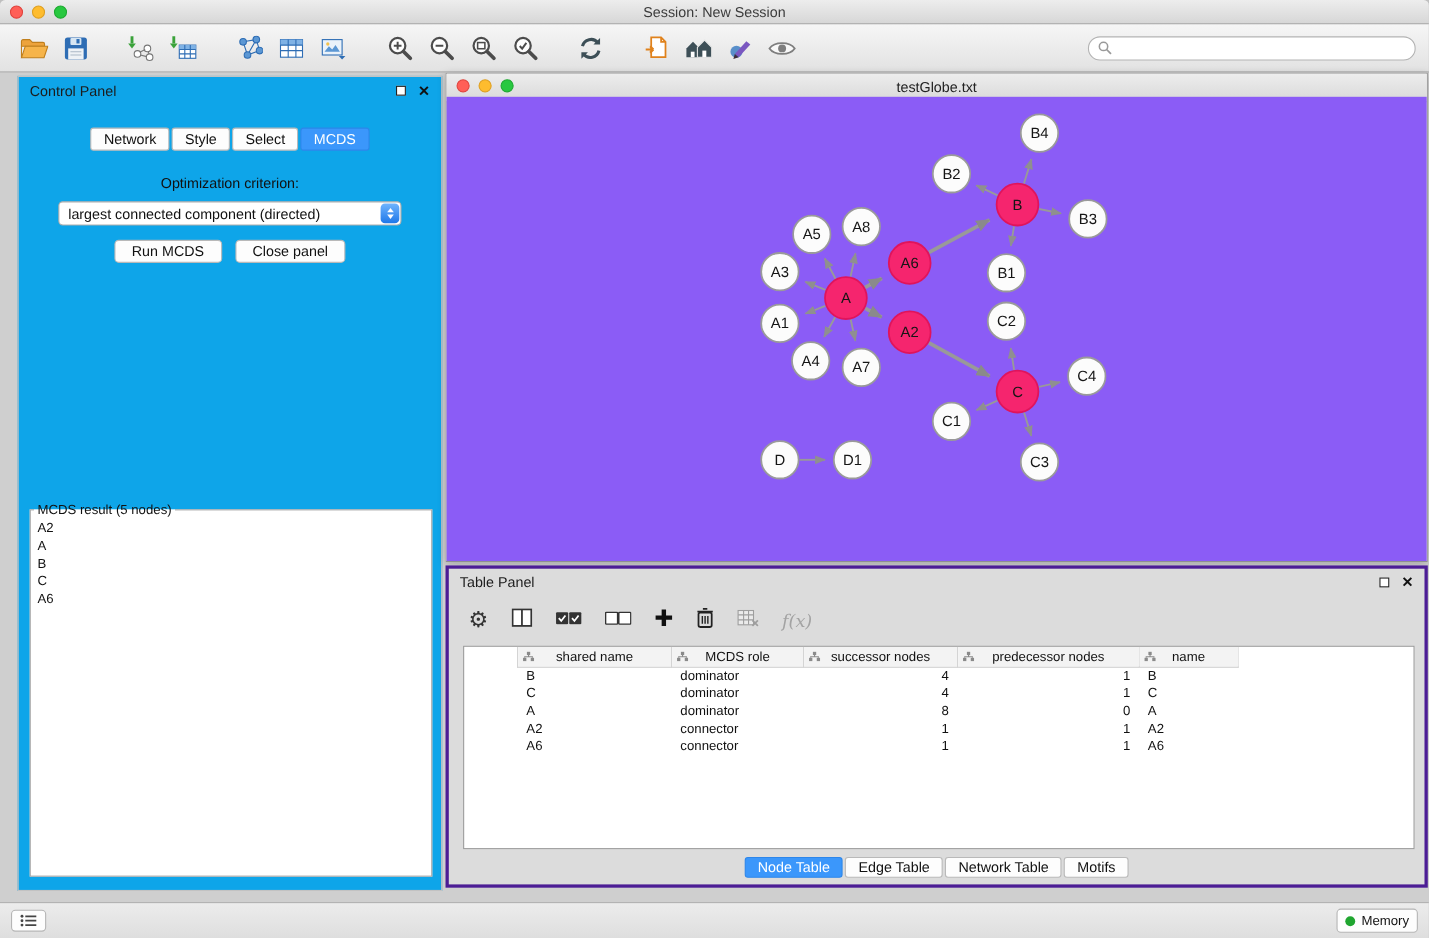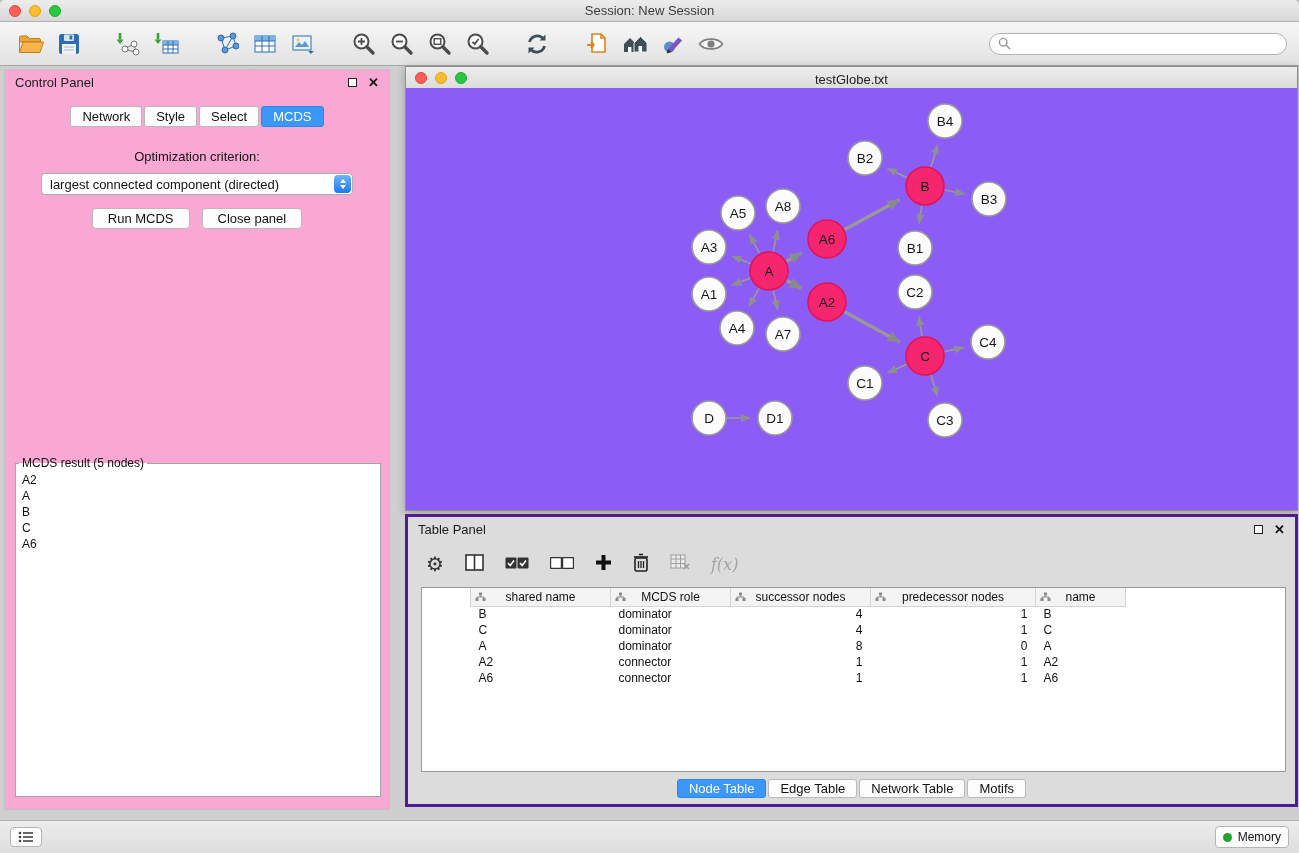--- a/index.html
+++ b/index.html
@@ -19,26 +19,26 @@
   .toolbar { height:44px; flex:0 0 44px; background:linear-gradient(#f6f6f6,#e2e2e2); border-bottom:1px solid #a6a6a6; display:flex; align-items:center; padding:0 12px; }
   .tbtn { display:inline-flex; align-items:center; justify-content:center; width:34px; height:32px; margin:0 2px; border-radius:4px; }
   .tgap { width:22px; flex:0 0 22px; }
   .searchbox { margin-left:auto; width:298px; height:22px; background:#fff; border:1px solid #b3b3b3; border-radius:11px; display:flex; align-items:center; padding:0 8px; }
   .searchbox input { border:none; outline:none; flex:1; font-size:12px; margin-left:5px; background:transparent; cursor:text; }
 
   
   .main { flex:1 1 auto; position:relative; background:#cfcfcf; }
 
   
-  .control-panel { position:absolute; left:4px; top:3px; width:386px; height:741px; background:#f9a8d4; border:1px solid #c2c2c2; }
+  .control-panel { position:absolute; left:16px; top:3px; width:386px; height:741px; background:#0ea5e9; border:1px solid #c2c2c2; }
   .panel-header { height:24px; display:flex; align-items:center; padding:0 10px; font-size:13px; color:#1c1c1c; }
   .panel-header .ph-title { flex:1; }
   .pw-float { width:9px; height:9px; border:1.5px solid #222; display:inline-block; margin-right:11px; background:#fff; }
   .pw-close { font-weight:bold; font-size:13px; color:#111; line-height:1; }
-  .cp-tabs { display:flex; justify-content:center; gap:2px; margin-top:12px; }
+  .cp-tabs { display:flex; justify-content:center; gap:2px; margin-top:22px; }
   .cp-tab { background:#fdfdfd; border:1px solid #b9b9b9; border-radius:3px; font-size:13px; padding:2px 11px; color:#111; }
   .cp-tab.active { background:#3b97fb; border-color:#2d86ea; color:#fff; }
   .cp-optlabel { text-align:center; margin-top:22px; font-size:13px; color:#111; }
   .dropdown { margin:9px auto 0; width:312px; height:22px; background:#fff; border:1px solid #adadad; border-radius:4px; display:flex; align-items:center; padding-left:8px; font-size:13px; color:#111; position:relative; }
   .dd-text { flex:1; white-space:nowrap; overflow:hidden; }
   .stepper { width:17px; height:18px; margin-right:1px; border-radius:4px; background:linear-gradient(#6fb4fd,#1f78e9); display:flex; flex-direction:column; align-items:center; justify-content:center; gap:2px; }
   .tri-up { width:0; height:0; border-left:3.5px solid transparent; border-right:3.5px solid transparent; border-bottom:4px solid #fff; }
   .tri-down { width:0; height:0; border-left:3.5px solid transparent; border-right:3.5px solid transparent; border-top:4px solid #fff; }
   .cp-buttons { display:flex; justify-content:center; gap:12px; margin-top:13px; }
   .mac-btn { background:#fdfdfd; border:1px solid #b9b9b9; border-radius:4px; font-size:13px; padding:2px 15px; color:#111; }

